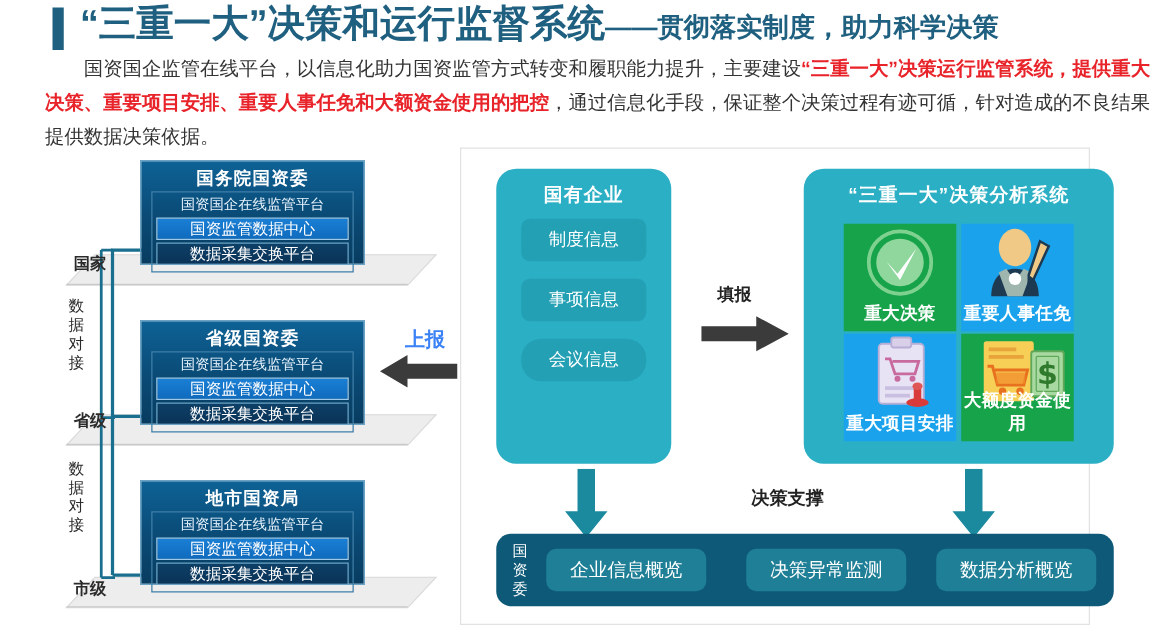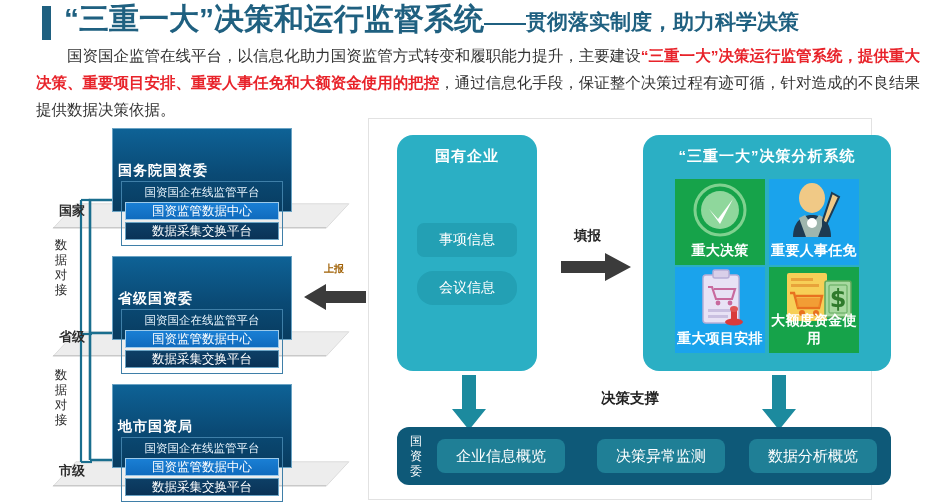--- a/index.html
+++ b/index.html
@@ -38,22 +38,22 @@
 
   .tier-box{
     position:absolute;
     background:linear-gradient(to bottom,#0c5c8f 0%,#0b4f7c 45%,#0a4karma 100%);
     background:linear-gradient(180deg,#0e6296 0%,#0a4a75 55%,#083c60 100%);
     border:1px solid #6aa3c4;
     box-sizing:border-box;
     padding:3px 5px 6px 5px;
   }
   .tier-title{
-    color:#ffffff;font-size:14px;font-weight:bold;text-align:left;
-    line-height:20px;letter-spacing:1px;margin-top:28px;
+    color:#ffffff;font-size:14px;font-weight:bold;text-align:center;
+    line-height:20px;letter-spacing:1px;
   }
   .tier-inner{
     border:1px solid #3f7fa8;margin:1px 3px 0 3px;padding:2px 3px 3px 3px;
   }
   .tier-row{
     text-align:center;font-size:11.5px;line-height:16px;color:#dff0fb;
     margin-bottom:2px;
   }
   .tier-row.plain{color:#e8f4fd;}
   .tier-row.bright{
@@ -68,21 +68,21 @@
   .tier-label{
     position:absolute;font-size:13px;color:#2b2b2b;font-weight:bold;
     white-space:nowrap;
   }
   .vlabel{
     position:absolute;font-size:12.5px;color:#2b2b2b;
     width:14px;line-height:15px;text-align:center;font-weight:normal;
   }
   .connector{position:absolute;left:0;top:0;width:352px;height:380px;pointer-events:none;}
   .uparrow-label{
-    position:absolute;font-size:10px;color:#a16207;font-weight:bold;white-space:nowrap;
+    position:absolute;font-size:16px;color:#3b82f6;font-weight:bold;white-space:nowrap;
   }
 
   
   .right-wrap{
     position:absolute;left:368px;top:118px;width:504px;height:382px;
     background:#ffffff;border:1px solid #e2e2e2;box-sizing:border-box;
   }
   .card{
     position:absolute;background:#2bafc4;border-radius:16px;
   }
@@ -194,20 +194,21 @@
     <div class="uparrow-label" style="left:306px;top:140px;">上报</div>
     <svg class="arrow-svg" style="left:286px;top:160px;" width="62" height="30" viewBox="0 0 62 30">
       <polygon points="0,15 22,2 22,9 62,9 62,21 22,21 22,28" fill="#3b3b3b"></polygon>
     </svg>
   </div>
 
   <div class="right-wrap">
 
     <div class="card" style="left:28px;top:16px;width:140px;height:236px;">
       <div class="card-title" style="margin-top:12px;">国有企业</div>
+      <div class="pill" style="position:absolute;left:20px;top:40px;width:100px;height:34px;">制度信息</div>
       <div class="pill" style="position:absolute;left:20px;top:88px;width:100px;height:34px;">事项信息</div>
       <div class="pill" style="position:absolute;left:20px;top:136px;width:100px;height:34px;border-radius:16px;">会议信息</div>
     </div>
 
     <div class="mid-label" style="left:205px;top:108px;">填报</div>
     <svg class="arrow-svg" style="left:192px;top:132px;" width="70" height="32" viewBox="0 0 70 32">
       <polygon points="0,10 44,10 44,2 70,16 44,30 44,22 0,22" fill="#3b3b3b"></polygon>
     </svg>
 
     <div class="card" style="left:274px;top:16px;width:248px;height:236px;">

